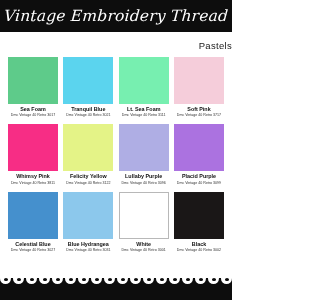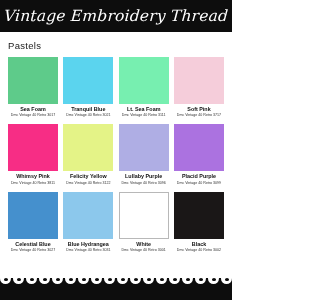--- a/index.html
+++ b/index.html
@@ -38,21 +38,21 @@
     font-family: "DejaVu Serif", serif;
     font-style: italic;
     font-size: 15.5px;
     letter-spacing: 0.2px;
     white-space: nowrap;
     transform: skewX(-4deg);
   }
 
   
   .section-title {
-    text-align: left;
+    text-align: right;
     font-size: 9.5px;
     color: #1a1a1a;
     padding: 8px 0 6px 8px;
     letter-spacing: 0.3px;
     flex: 0 0 auto;
   }
 
   
   .grid {
     flex: 1 1 auto;

